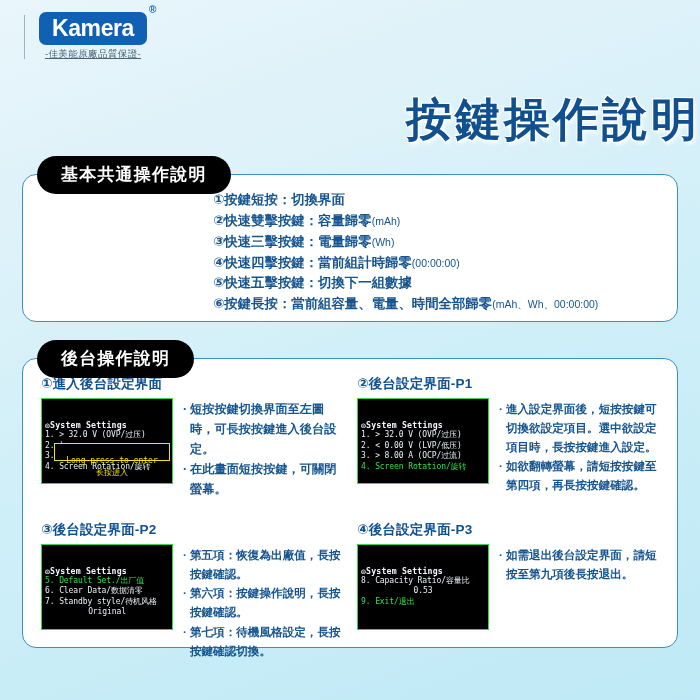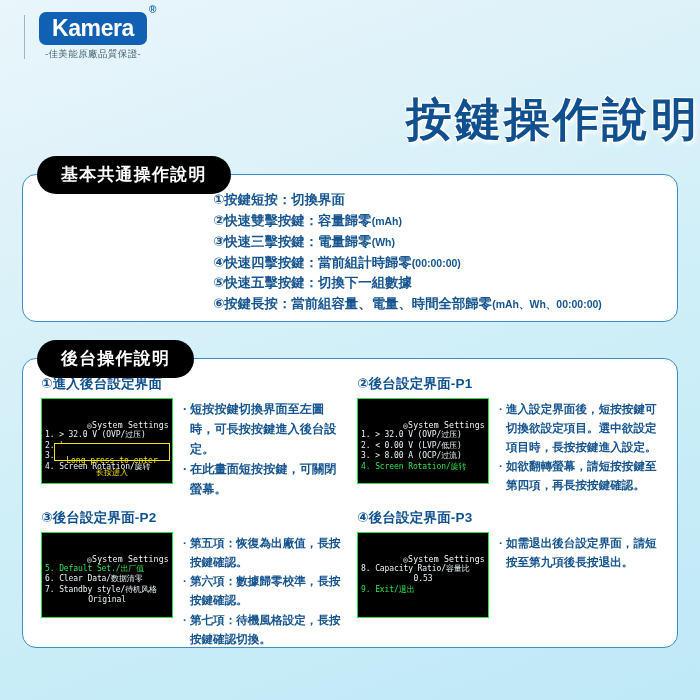--- a/index.html
+++ b/index.html
@@ -38,21 +38,21 @@
     background: #1060b4; color: #fff; border-radius: 7px;
     padding: 4px 13px 5px; font-size: 23px; font-weight: bold;
     font-family: "Liberation Sans", sans-serif; letter-spacing: -.4px;
     line-height: 1.05; position: relative;
   }
   .kamera-reg {
     position: absolute; right: -9px; top: -7px;
     font-size: 10px; color: #1060b4; font-weight: bold;
   }
   .kamera-sub {
-    font-size: 9.5px; color: #4a6575; margin-top: 3px; letter-spacing: .4px;
+    font-size: 9.5px; color: #4a6575; margin-top: 3px; letter-spacing: .4px; text-decoration: underline;
   }
 
   
   .page-title {
     text-align: right;
     font-size: 46px; font-weight: bold; letter-spacing: 3px;
     color: #11508f; line-height: 1;
     margin-top: 4px;
     text-shadow: 0 0 2px #fff, 1px 1px 0 #fff, -1px 1px 0 #fff,
                  1px -1px 0 #fff, -1px -1px 0 #fff, 2px 3px 4px rgba(255,255,255,.9);
@@ -136,42 +136,42 @@
     gap: 1px; padding: 1px;
   }
   .ph-lcd span { display: block; border-radius: 1px; }
 
   .basic-list {
     flex: 1; padding: 4px 6px 0 14px;
     color: #16558f; font-size: 13.4px; line-height: 1.55;
     font-weight: bold;
   }
   .basic-list .li { white-space: nowrap; }
-  .basic-list .li .sm { font-size: 10.5px; font-weight: bold; }
+  .basic-list .li .sm { font-size: 10.5px; font-weight: normal; }
 
   
   .adv-body { padding: 16px 16px 8px 18px; height: 100%; }
-  .adv-grid { display: grid; grid-template-columns: 1fr 1fr; gap: 8px 12px; }
+  .adv-grid { display: grid; grid-template-columns: 1fr 1fr; gap: 20px 12px; }
   .adv-cell { }
   .adv-title {
     color: #10518f; font-size: 13.5px; font-weight: bold;
     margin-bottom: 5px; letter-spacing: .2px;
   }
   .adv-row { display: flex; gap: 10px; }
 
   .lcd {
     flex: 0 0 132px; width: 132px; height: 86px;
     background: #000; border: 1.6px solid #2fd94a;
     padding: 4px 3px; position: relative; overflow: hidden;
     font-family: "DejaVu Sans Mono", "Liberation Mono", monospace;
   }
   .lcd .gear { font-size: 8px; }
   .lcd-head {
-    text-align: right; color: #f2f6f8; font-size: 8.2px;
-    letter-spacing: .2px; margin-top: 17px; white-space: nowrap;
+    text-align: left; color: #f2f6f8; font-size: 8.2px;
+    letter-spacing: .2px; margin-top: 17px; white-space: nowrap; font-weight: bold;
   }
   .lcd-line {
     color: #e8f2f6; font-size: 8px; white-space: nowrap;
     letter-spacing: -.1px; line-height: 1.32;
   }
   .lcd-line.green { color: #2fe04c; }
   .lcd-line.center { text-align: center; }
   .lcd-overlay {
     position: absolute; left: 12px; right: 2px; top: 44px; height: 18px;
     border: 1.4px solid #f5e400; background: #000;
@@ -321,21 +321,21 @@
             <div class="lcd-line">7. Standby style/待机风格</div>
             <div class="lcd-line center">Original</div>
           </div>
           <div class="adv-notes">
             <div class="note">
                 <span class="dot">·</span>
                 <span class="txt">第五項：恢復為出廠值，長按按鍵確認。</span>
               </div>
             <div class="note">
                 <span class="dot">·</span>
-                <span class="txt">第六項：數據歸零校準，長按按鍵確認。</span>
+                <span class="txt">第六項：按鍵操作說明，長按按鍵確認。</span>
               </div>
             <div class="note">
                 <span class="dot">·</span>
                 <span class="txt">第七項：待機風格設定，長按按鍵確認切換。</span>
               </div>
           </div>
         </div>
       </div>
 
       <div class="adv-cell">

